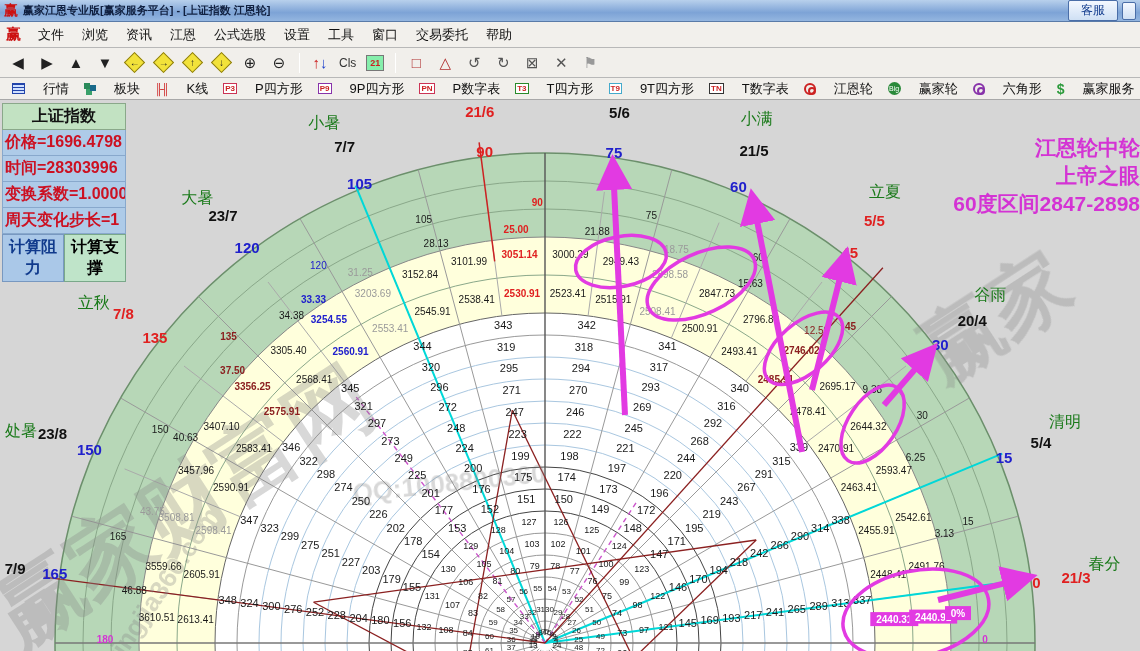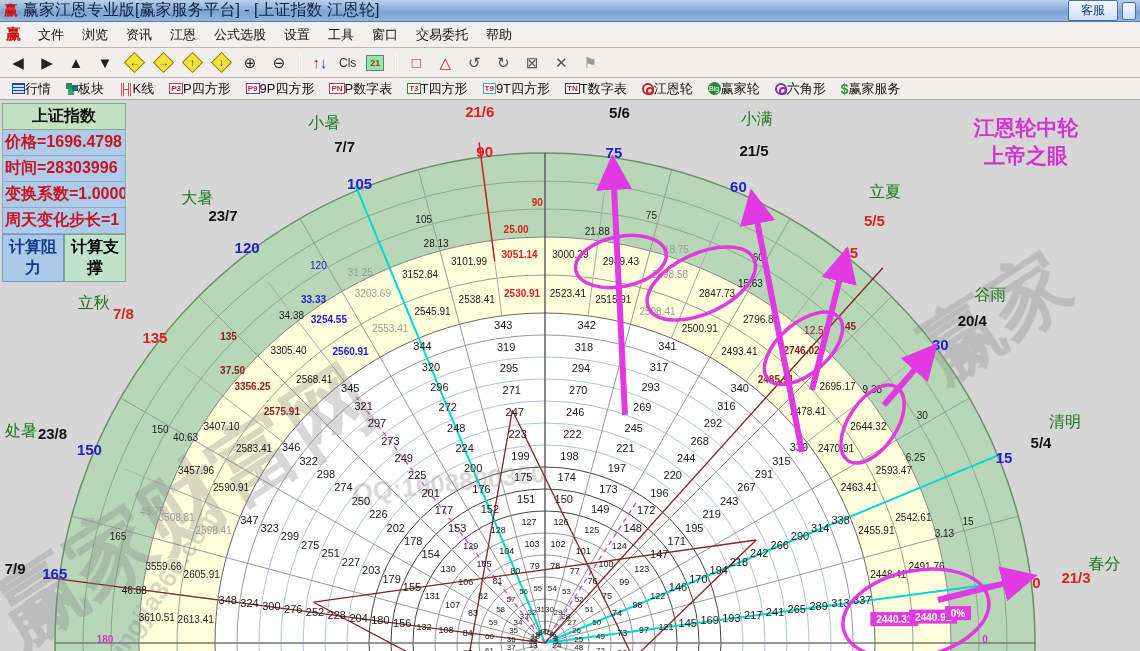--- a/index.html
+++ b/index.html
@@ -2,21 +2,21 @@
 <html><head>
 <meta charset="utf-8">
 <style>
   * { margin:0; padding:0; box-sizing:border-box; }
   html,body { width:1140px; height:651px; overflow:hidden; font-family:"Liberation Sans","DejaVu Sans",sans-serif; }
   #app { position:relative; width:1140px; height:651px; background:#d6d6d6; }
 
   
   #titlebar { height:22px; background:linear-gradient(#b8d0ec,#7da3d6 60%,#94b6e0); display:flex; align-items:center; padding:0 4px; border-bottom:1px solid #5a7ba8; }
   #titlebar .app-ico { color:#cc1111; font-weight:bold; font-size:14px; margin-right:5px; }
-  #titlebar .ttl { font-size:16px; color:#102040; font-weight:normal; }
+  #titlebar .ttl { font-size:11px; color:#102040; font-weight:bold; }
   #titlebar .sp { flex:1; }
   .cap-btn { font-size:12px; color:#103a8c; background:linear-gradient(#f4f8ff,#cfe0f4); border:1px solid #4a6ea8; border-radius:2px; padding:1px 12px; margin-left:4px; cursor:pointer; }
   .cap-btn.clip { width:14px; padding:1px 2px; overflow:hidden; white-space:nowrap; }
 
   
   #menubar { height:26px; background:#f2f0ec; border-bottom:1px solid #b8b8b8; display:flex; align-items:center; padding-left:4px; }
   #menubar .logo { color:#cc1111; font-weight:bold; font-size:15px; padding:0 8px 0 2px; }
   #menubar .mi { font-size:13px; color:#111; padding:3px 9px; cursor:pointer; }
 
   
@@ -26,21 +26,21 @@
   .tb1.red { color:#b03030; }
   .tb1 .dia { width:15px; height:15px; background:#f2e23a; border:1px solid #8a7a10; transform:rotate(45deg); display:flex; align-items:center; justify-content:center; }
   .tb1 .dia span { transform:rotate(-45deg); font-size:10px; color:#222; font-weight:bold; }
   .tb1 .cal { width:18px; height:16px; background:#86efac; border:1px solid #777; font-size:9px; color:#cc2222; font-weight:bold; display:flex; align-items:center; justify-content:center; }
   .tb1 .updn b { color:#cc2222; } .tb1 .updn i { color:#2244cc; font-style:normal; }
   .tb1.txt { font-size:12px; width:auto; padding:0 2px; color:#333; }
   .tbsep { width:1px; height:20px; background:#b0b0b0; border-right:1px solid #fff; margin:0 3px; }
 
   
   #toolbar2 { height:22px; background:#f1efeb; border-bottom:1px solid #a8a8a8; display:flex; align-items:center; padding-left:6px; gap:3px; }
-  .tb2 { display:flex; align-items:center; gap:0; font-size:13px; color:#111; padding:0 6px; cursor:pointer; white-space:nowrap; }
+  .tb2 { display:flex; align-items:center; gap:18px; font-size:13px; color:#111; padding:0 6px; cursor:pointer; white-space:nowrap; }
   .badge { font-size:8px; font-weight:bold; color:#cc2222; border:1px solid #2a8a2a; padding:0 1px; background:#fff; }
   .badge.pur { border-color:#8833aa; } .badge.red { border-color:#cc3355; } .badge.cyn { border-color:#44aacc; } .badge.blk { border-color:#333; }
   .ic-table { width:13px; height:11px; border:1px solid #2244aa; background:
       linear-gradient(#2244aa 1px,transparent 1px) 0 3px/100% 3px,#cfe0ff; }
   .ic-blocks { width:12px; height:12px; position:relative; }
   .ic-blocks:before { content:""; position:absolute; left:0; top:0; width:6px; height:6px; background:#2a8a5a; box-shadow:6px 2px 0 #1a6a8a, 2px 6px 0 #3aa06a; }
   .ic-kline { color:#cc2222; font-size:11px; font-weight:bold; letter-spacing:-1px; }
   .ic-ring { width:12px; height:12px; border-radius:50%; border:2px solid #cc2222; position:relative; }
   .ic-ring:before { content:""; position:absolute; left:2px; top:2px; width:4px; height:4px; border-radius:50%; border:2px solid #cc2222; }
   .ic-ring.pur, .ic-ring.pur:before { border-color:#8833aa; }
@@ -55,21 +55,21 @@
   
   #info-panel { position:absolute; left:2px; top:3px; width:124px; font-size:16px; z-index:5; }
   #info-panel .hd { background:#c2e2c2; border:1px solid #8aa88a; text-align:center; font-weight:bold; color:#111; padding:2px 0; }
   #info-panel .row { background:#aecbe8; border:1px solid #88a8cc; border-top:none; color:#cc1122; font-weight:bold; padding:2px 2px; white-space:nowrap; overflow:hidden; }
   #info-panel .btns { display:flex; }
   #info-panel .btns div { flex:1; text-align:center; padding:2px 0; font-weight:bold; cursor:pointer; }
   #info-panel .b1 { background:#aac8e8; border:1px solid #7898c0; color:#103a8c; }
   #info-panel .b2 { background:#bfe4c9; border:1px solid #7aa88a; color:#000000; }
 
   
-  #eye-note { position:absolute; left:912px; top:14px; width:228px; text-align:center; color:#d433d4; font-size:21px; font-weight:bold; line-height:28px; z-index:6; }
+  #eye-note { position:absolute; left:912px; top:34px; width:228px; text-align:right; color:#d433d4; font-size:21px; font-weight:bold; line-height:28px; z-index:6; }
 </style>
 </head>
 <body>
 
 <div id="app">
 
   <div id="titlebar">
     <span class="app-ico">赢</span>
     <span class="ttl">赢家江恩专业版[赢家服务平台] - [上证指数 江恩轮]</span>
     <span class="sp"></span>
@@ -632,15 +632,16 @@
         </div>
       <div class="btns">
         <div class="b1">计算阻力</div>
         <div class="b2">计算支撑</div>
       </div>
     </div>
 
     <div id="eye-note">
         <div>江恩轮中轮</div>
         <div>上帝之眼</div>
+        <div>60度区间2847-2898</div>
       </div>
   </div>
 </div>
 
 </body></html>

